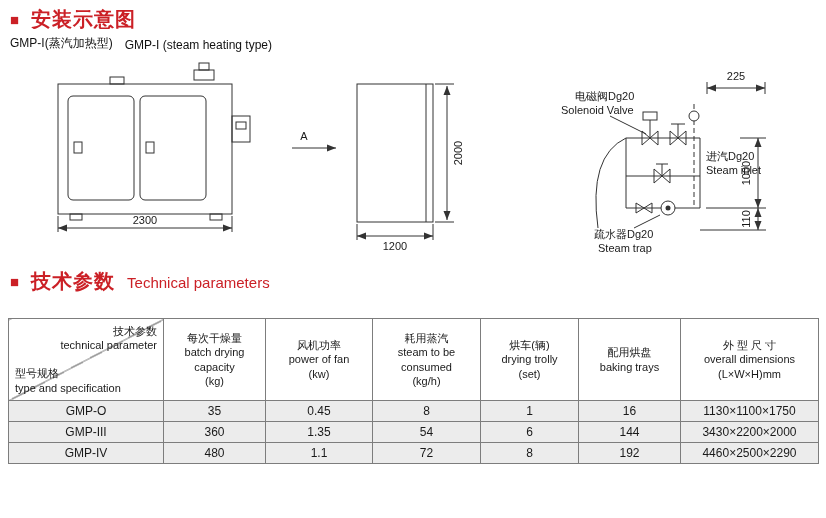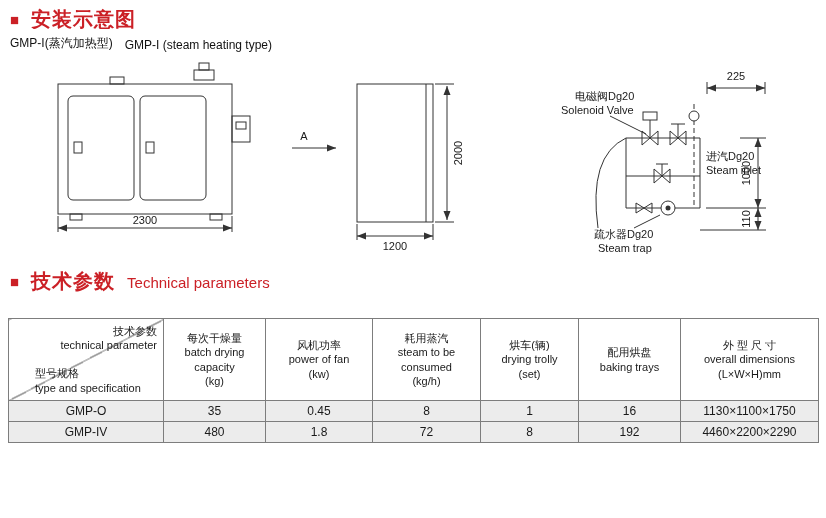--- a/index.html
+++ b/index.html
@@ -35,21 +35,21 @@
     font-size:12px; text-align:center; vertical-align:middle;
     height:21px; background:#ececec; padding:0 2px;
   }
   th.corner {
     position:relative; padding:0;
     background-image: linear-gradient(to bottom right,
       transparent calc(50% - 0.6px), #7d7d7d calc(50% - 0.6px),
       #7d7d7d calc(50% + 0.6px), transparent calc(50% + 0.6px));
   }
   .corner-top    { position:absolute; top:5px; right:6px; text-align:right; font-size:11px; line-height:1.3; white-space:pre-line; }
-  .corner-bottom { position:absolute; bottom:5px; left:6px; text-align:left;  font-size:11px; line-height:1.3; white-space:pre-line;margin-left:20px; }
+  .corner-bottom { position:absolute; bottom:5px; left:6px; text-align:left;  font-size:11px; line-height:1.3; white-space:pre-line; }
 </style>
 </head>
 <body>
 
 <div class="page">
 
   <div class="sec-title" id="title-install">
     <span class="bullet">■</span>
     <span class="zh">安装示意图</span>
   </div>
@@ -223,25 +223,34 @@
         <tr>
           <td>GMP-O</td>
           <td>35</td>
           <td>0.45</td>
           <td>8</td>
           <td>1</td>
           <td>16</td>
           <td>1130×1100×1750</td>
         </tr>
         <tr>
+          <td>GMP-III</td>
+          <td>360</td>
+          <td>1.35</td>
+          <td>54</td>
+          <td>6</td>
+          <td>144</td>
+          <td>3430×2200×2000</td>
+        </tr>
+        <tr>
           <td>GMP-IV</td>
           <td>480</td>
-          <td>1.8</td>
+          <td>1.1</td>
           <td>72</td>
           <td>8</td>
           <td>192</td>
-          <td>4460×2200×2290</td>
+          <td>4460×2500×2290</td>
         </tr>
       </tbody>
     </table>
   </div>
 
 </div>
 
 </body></html>

